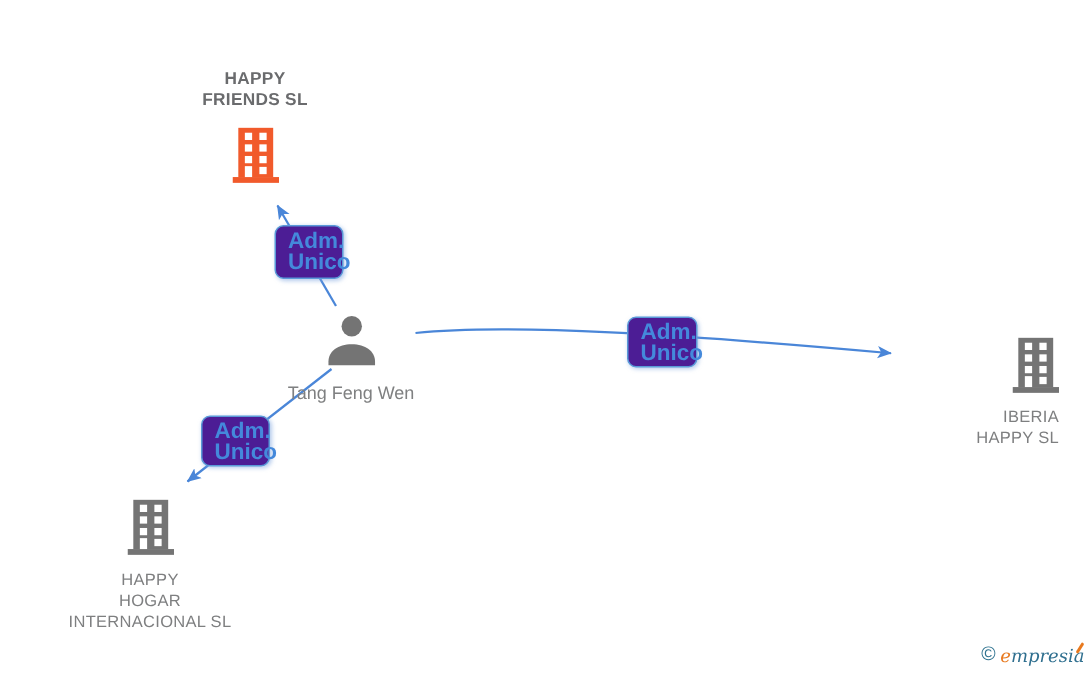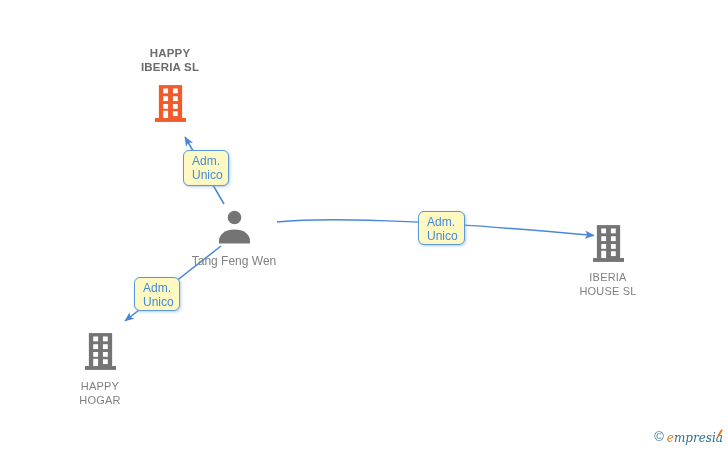--- a/index.html
+++ b/index.html
@@ -13,25 +13,25 @@
     font-size:11px;line-height:14px;color:#7e7f80;letter-spacing:.2px;
   }
   .company-label.main{
     font-size:11.5px;font-weight:bold;color:#6a6b6d;line-height:14px;
   }
   .icon-wrap{display:inline-block;line-height:0;}
   .person-name{
     font-size:12px;color:#7f8081;margin-top:6px;white-space:nowrap;text-align:center;
   }
   .rel-label{
-    position:absolute;z-index:3;background:#fef9c3;
+    position:absolute;z-index:3;background:#4c1d95;
     border:1.5px solid #5a9ad8;border-radius:6px;
     box-shadow:1px 1px 3px rgba(120,160,220,.55);
-    color:#4489db;font-size:12px;line-height:14px;
-    padding:3px 4px 2px 8px;text-align:left;
+    color:#4489db;font-size:15px;line-height:14px;
+    padding:3px 4px 2px 8px;text-align:left;font-weight:bold;
   }
   .footer-logo{
     position:absolute;right:5px;bottom:4px;z-index:2;white-space:nowrap;cursor:pointer;
   }
   .footer-logo .copy{
     font-size:13px;color:#2f7390;vertical-align:1px;margin-right:3px;
   }
   .footer-logo .brand{
     font-family:"DejaVu Serif","Liberation Serif",serif;
     font-style:italic;font-size:12px;color:#2f6f8f;position:relative;
@@ -54,21 +54,21 @@
       </marker>
     </defs>
     <path d="M224,204 L185,137" fill="none" stroke="#4a86d8" stroke-width="1.5" marker-end="url(#arrow)"></path>
     <path d="M277,222 C340,215.5 455,223 594,235.5" fill="none" stroke="#4a86d8" stroke-width="1.5" marker-end="url(#arrow)"></path>
     <path d="M221,246 L125,321" fill="none" stroke="#4a86d8" stroke-width="1.5" marker-end="url(#arrow)"></path>
   </svg>
 
   <div class="node" style="left:100px;top:46px;width:140px;">
     <div class="company-label main">
       <div>HAPPY</div>
-      <div>IBERIA SL</div>
+      <div>FRIENDS SL</div>
     </div>
     <div class="icon-wrap" style="margin-top:11px;">
       <svg width="31" height="37" viewBox="0 0 32 38">
         <rect x="0" y="34" width="32" height="4" fill="#f15a2b"></rect>
         <rect x="4" y="0" width="24" height="34" fill="#f15a2b"></rect>
         <rect x="8.5" y="3.5" width="5" height="5" fill="#ffffff"></rect>
         <rect x="18.5" y="3.5" width="5" height="5" fill="#ffffff"></rect>
         <rect x="8.5" y="11.5" width="5" height="5" fill="#ffffff"></rect>
         <rect x="18.5" y="11.5" width="5" height="5" fill="#ffffff"></rect>
         <rect x="8.5" y="19.5" width="5" height="5" fill="#ffffff"></rect>
@@ -82,38 +82,38 @@
   <div class="node" style="left:164px;top:210px;width:140px;">
     <div class="icon-wrap">
       <svg width="33" height="34" viewBox="0 0 34 34">
         <circle cx="17" cy="7.2" r="7" fill="#747474"></circle>
         <path d="M1,34 L1,31.5 C1,24.5 7.6,19.6 17,19.6 C26.4,19.6 33,24.5 33,31.5 L33,34 Z" fill="#747474"></path>
       </svg>
     </div>
     <div class="person-name">Tang Feng Wen</div>
   </div>
 
-  <div class="node" style="left:548px;top:225px;width:120px;">
+  <div class="node" style="left:586px;top:225px;width:120px;text-align:right;">
     <div class="icon-wrap">
       <svg width="31" height="37" viewBox="0 0 32 38">
         <rect x="0" y="34" width="32" height="4" fill="#747474"></rect>
         <rect x="4" y="0" width="24" height="34" fill="#747474"></rect>
         <rect x="8.5" y="3.5" width="5" height="5" fill="#ffffff"></rect>
         <rect x="18.5" y="3.5" width="5" height="5" fill="#ffffff"></rect>
         <rect x="8.5" y="11.5" width="5" height="5" fill="#ffffff"></rect>
         <rect x="18.5" y="11.5" width="5" height="5" fill="#ffffff"></rect>
         <rect x="8.5" y="19.5" width="5" height="5" fill="#ffffff"></rect>
         <rect x="18.5" y="19.5" width="5" height="5" fill="#ffffff"></rect>
         <rect x="18.5" y="27" width="5" height="5" fill="#ffffff"></rect>
         <rect x="8.5" y="26.5" width="5" height="7.5" fill="#ffffff"></rect>
       </svg>
     </div>
     <div class="company-label" style="margin-top:4px;">
       <div>IBERIA</div>
-      <div>HOUSE SL</div>
+      <div>HAPPY SL</div>
     </div>
   </div>
 
   <div class="node" style="left:30px;top:333px;width:140px;">
     <div class="icon-wrap">
       <svg width="31" height="37" viewBox="0 0 32 38">
         <rect x="0" y="34" width="32" height="4" fill="#747474"></rect>
         <rect x="4" y="0" width="24" height="34" fill="#747474"></rect>
         <rect x="8.5" y="3.5" width="5" height="5" fill="#ffffff"></rect>
         <rect x="18.5" y="3.5" width="5" height="5" fill="#ffffff"></rect>
@@ -121,20 +121,21 @@
         <rect x="18.5" y="11.5" width="5" height="5" fill="#ffffff"></rect>
         <rect x="8.5" y="19.5" width="5" height="5" fill="#ffffff"></rect>
         <rect x="18.5" y="19.5" width="5" height="5" fill="#ffffff"></rect>
         <rect x="18.5" y="27" width="5" height="5" fill="#ffffff"></rect>
         <rect x="8.5" y="26.5" width="5" height="7.5" fill="#ffffff"></rect>
       </svg>
     </div>
     <div class="company-label" style="margin-top:5px;">
       <div>HAPPY</div>
       <div>HOGAR</div>
+      <div>INTERNACIONAL SL</div>
     </div>
   </div>
 
   <div class="rel-label" style="left:183px;top:150px;width:32px;height:29px;">
     <div>Adm.</div>
     <div>Unico</div>
   </div>
 
   <div class="rel-label" style="left:418px;top:211px;width:33px;height:27px;">
     <div>Adm.</div>

